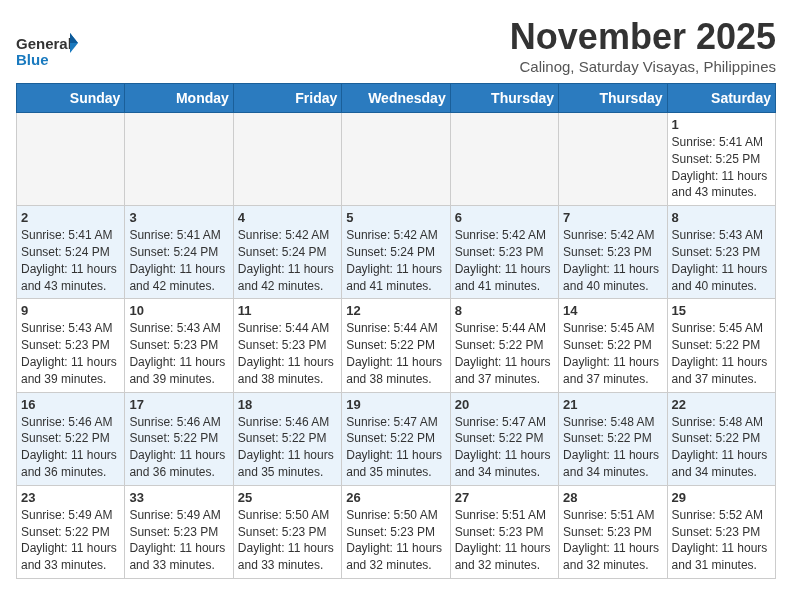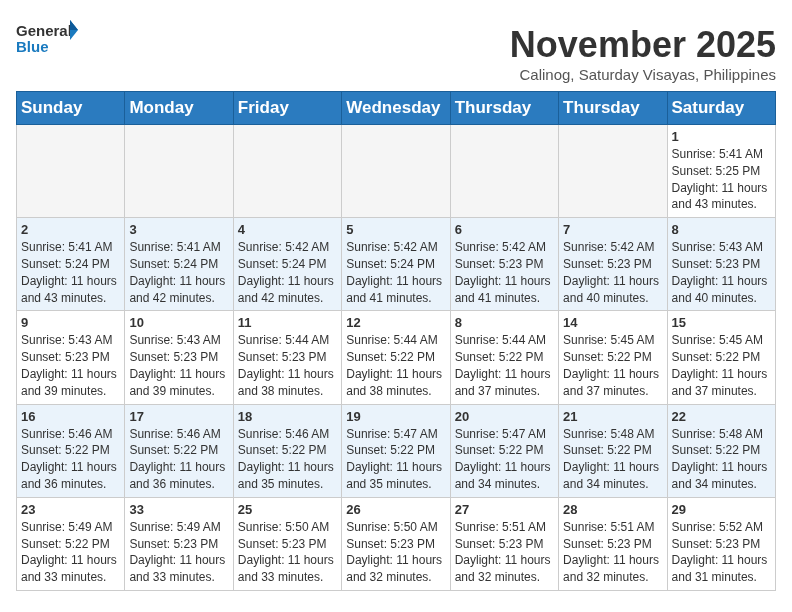--- a/index.html
+++ b/index.html
@@ -17,46 +17,46 @@
       margin-bottom: 8px;
     }
     .logo {
       display: flex;
       flex-direction: column;
       align-items: flex-start;
     }
     .logo-icon {
       display: flex;
       align-items: flex-end;
+      margin-top: 13px;
     }
     .title-area {
       text-align: right;
     }
     .month-title {
       font-size: 36px;
       font-weight: bold;
       color: #333;
-      margin-top: 8px;
     }
     .location-title {
       font-size: 15px;
       color: #555;
     }
     .calendar-table {
       width: 100%;
       border-collapse: collapse;
       border: 1px solid #ccc;
     }
     .calendar-table th {
       background: #2b7bbf;
       color: #fff;
-      font-size: 17px;
+      font-size: 14px;
       font-weight: bold;
       padding: 6px 4px;
-      text-align: left;
+      text-align: right;
       border: 1px solid #1a5f99;
     }
     .calendar-table td {
       width: calc(100% / 7);
       vertical-align: top;
       border: 1px solid #ccc;
       padding: 4px 4px 4px 4px;
       font-size: 10.5px;
       color: #333;
       height: 80px;

